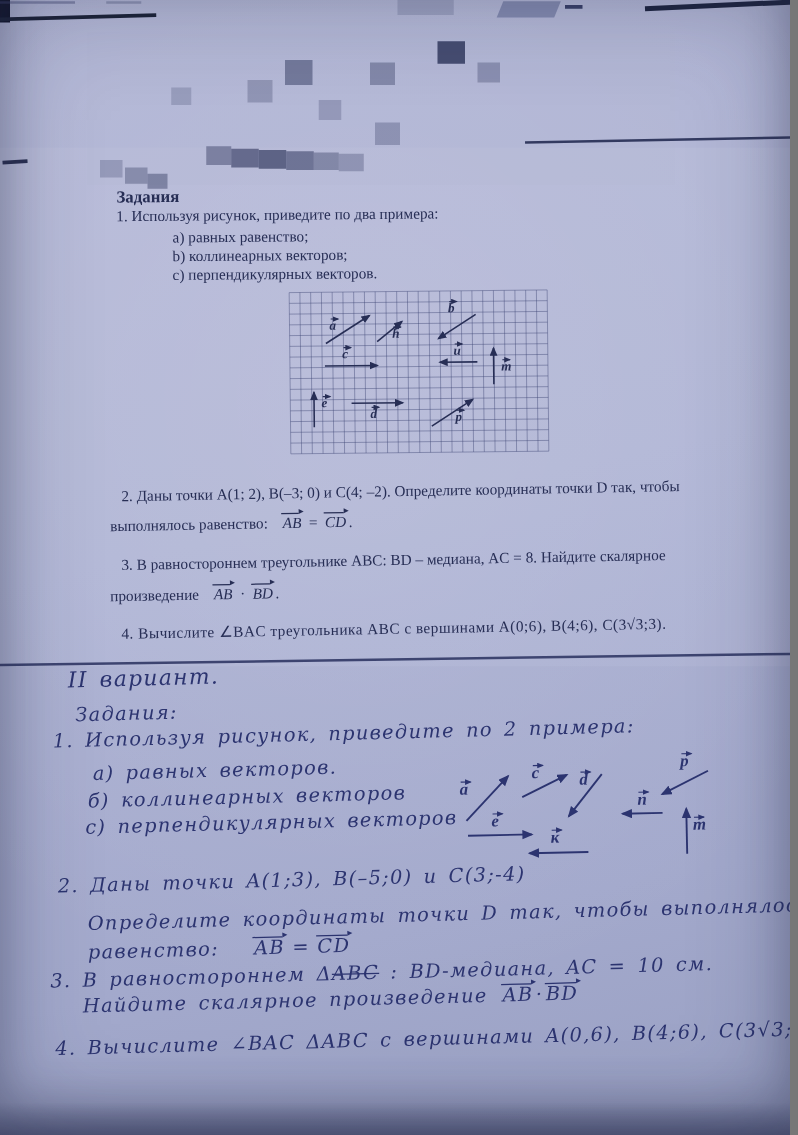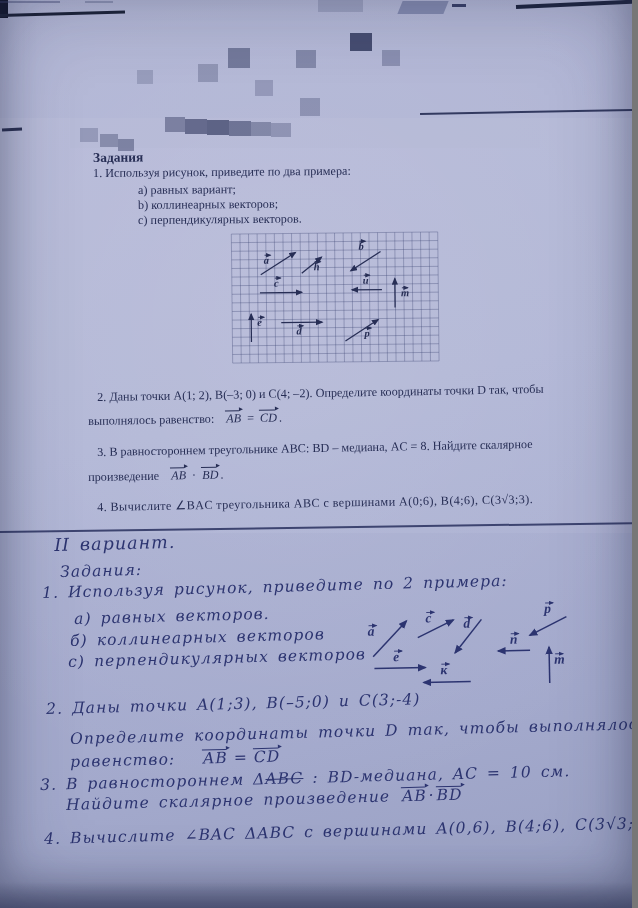--- a/index.html
+++ b/index.html
@@ -80,21 +80,21 @@
   <div class="abs dash-t2"></div>
   <div class="abs block-t1"></div>
   <div class="abs wedge-tr"></div>
   <div class="abs dash-tr1"></div>
   <div class="abs line-tr"></div>
   <div class="abs dash-left"></div>
   <div class="abs paper-edge-right"></div>
 
   <div class="pline pheader" style="left:93px;top:150px">Задания</div>
   <div class="pline phead2" style="left:93px;top:166px">1. Используя рисунок, приведите по два примера:</div>
-  <div class="pline phead2" style="left:138px;top:183px">а) равных вариант;</div>
+  <div class="pline phead2" style="left:138px;top:183px">а) равных равенство;</div>
   <div class="pline phead2" style="left:138px;top:198px">b) коллинеарных векторов;</div>
   <div class="pline phead2" style="left:138px;top:213px">с) перпендикулярных векторов.</div>
 
   <svg id="grid-diagram" class="gridsvg" style="left:232px;top:233px" width="208" height="130">
       <defs>
         <marker id="g-ah" markerWidth="7" markerHeight="6" refX="5" refY="2.5" orient="auto">
           <path d="M0,0 L6,2.5 L0,5 z" fill="#272e55"></path>
         </marker>
       </defs>
       <line x1="0" y1="0" x2="0" y2="129" stroke="#3f4775" stroke-width="0.7" opacity="0.5"></line>

